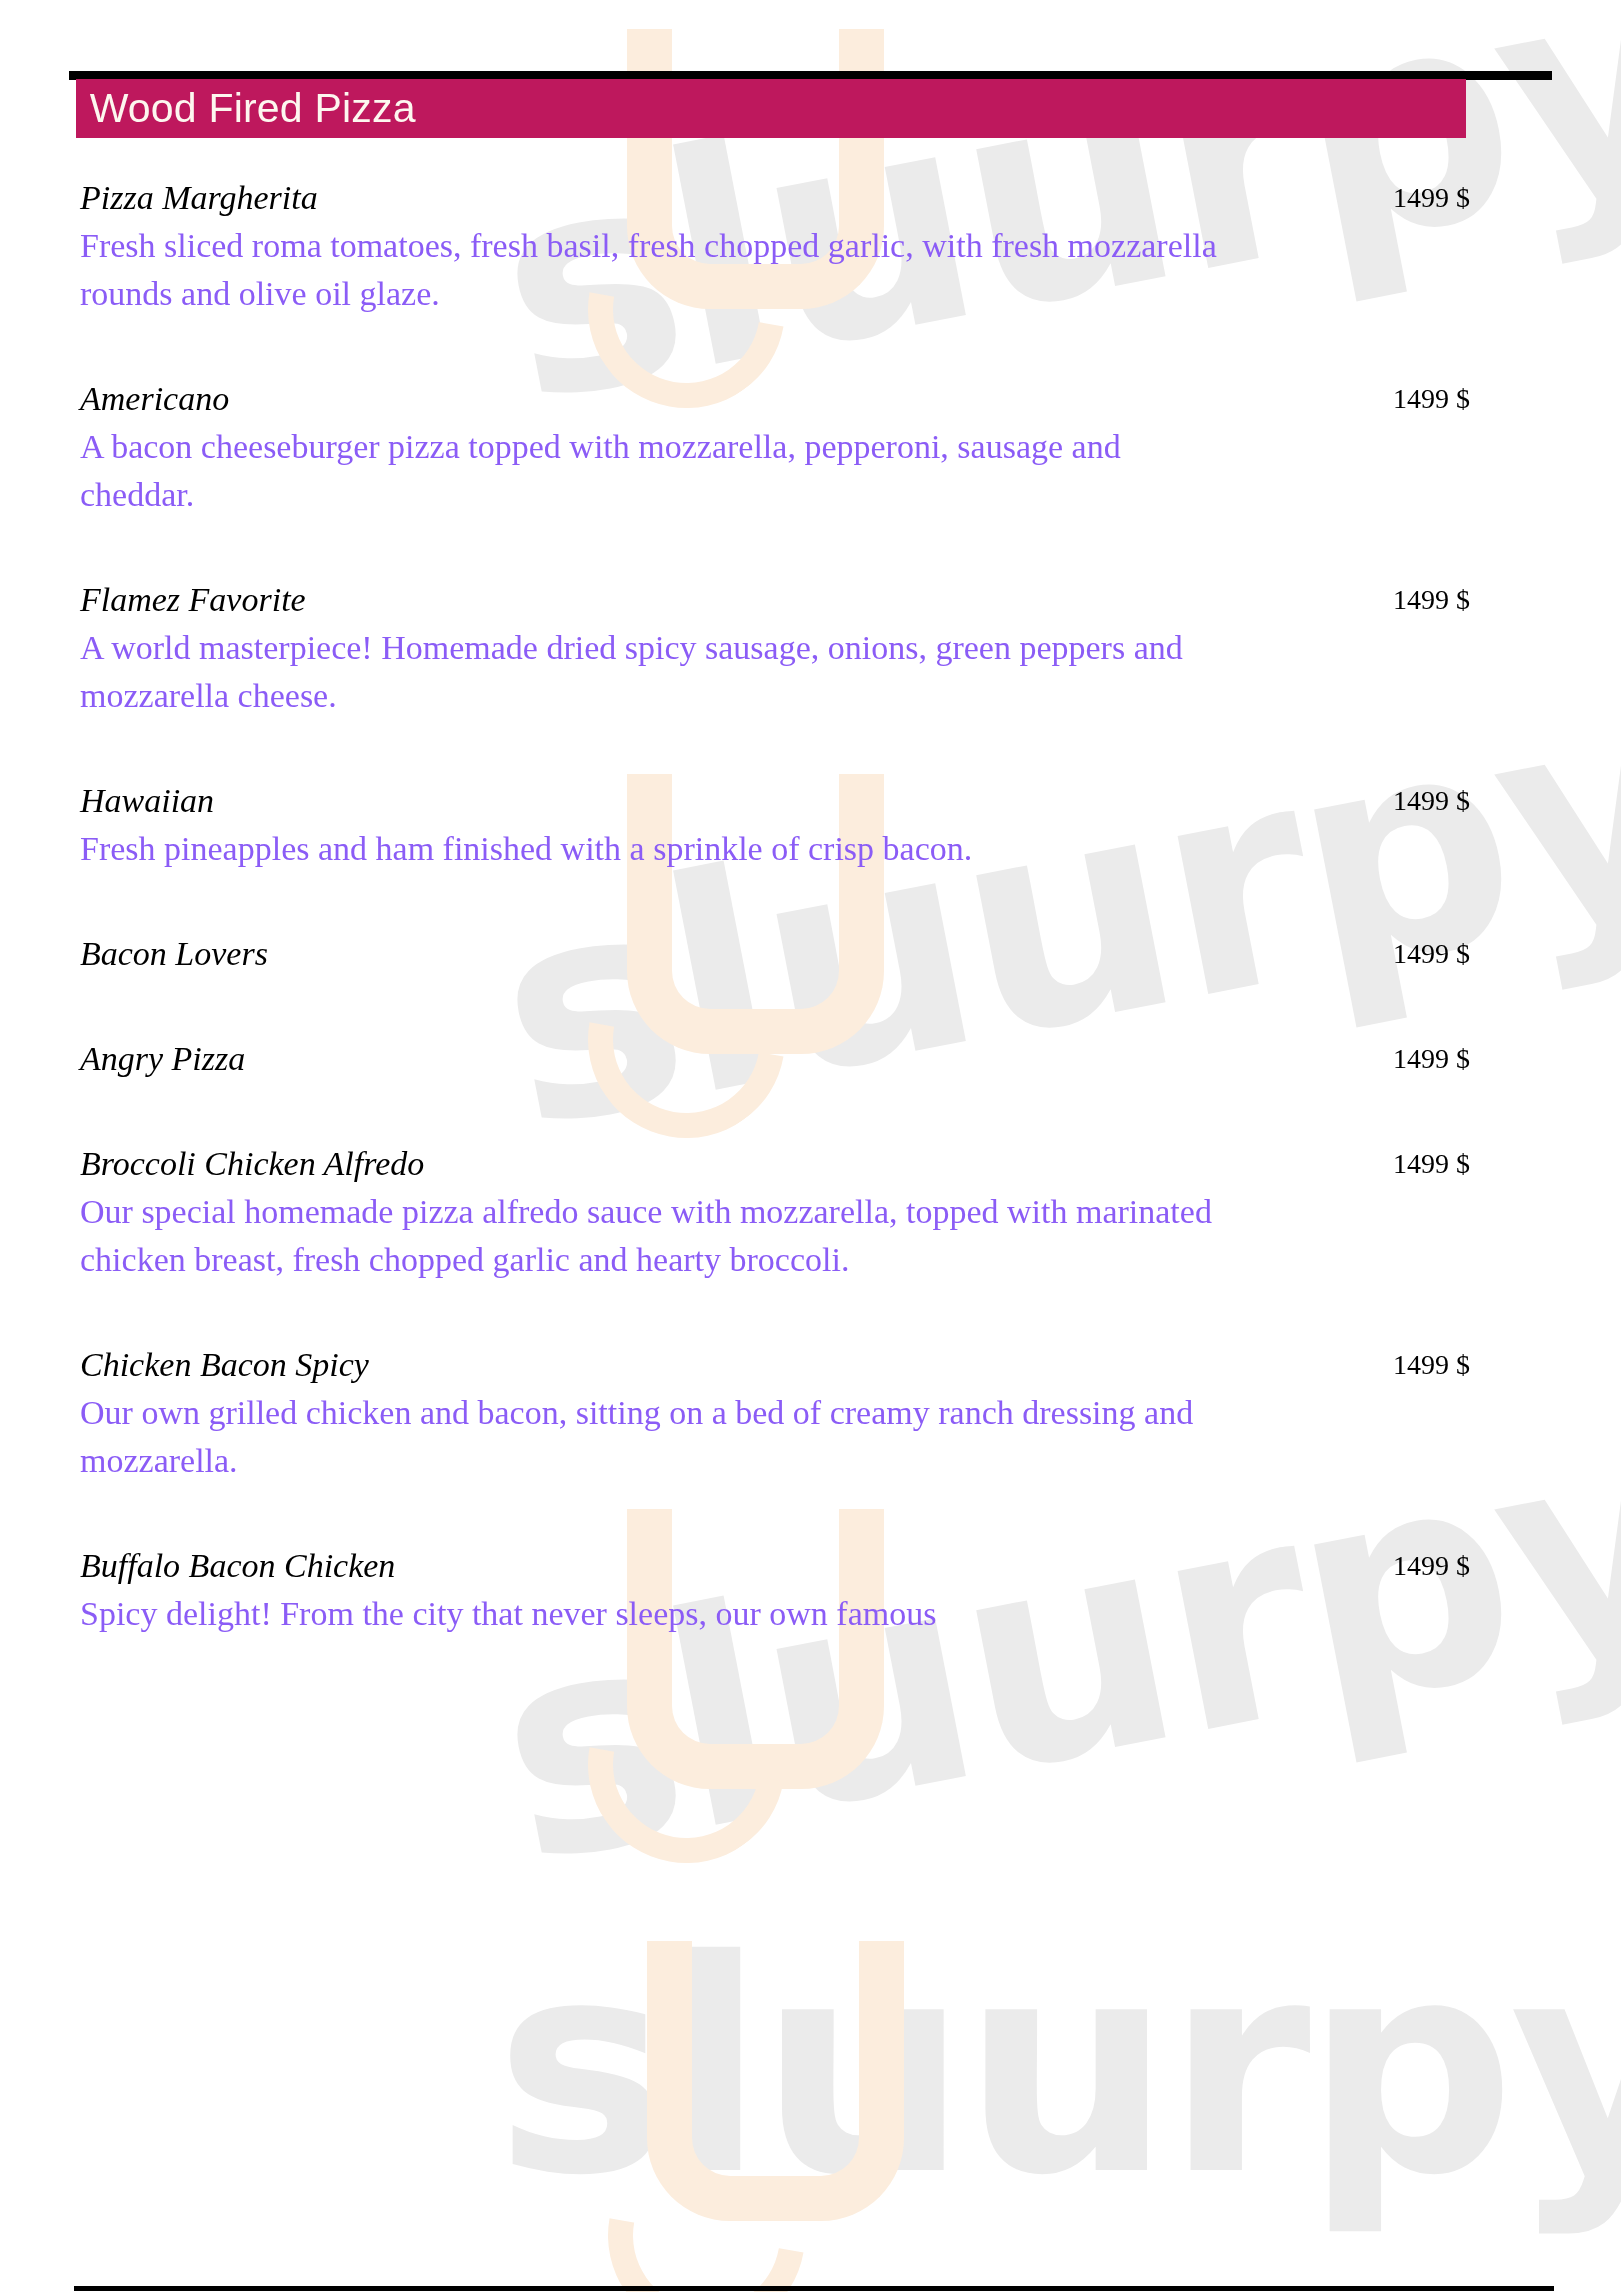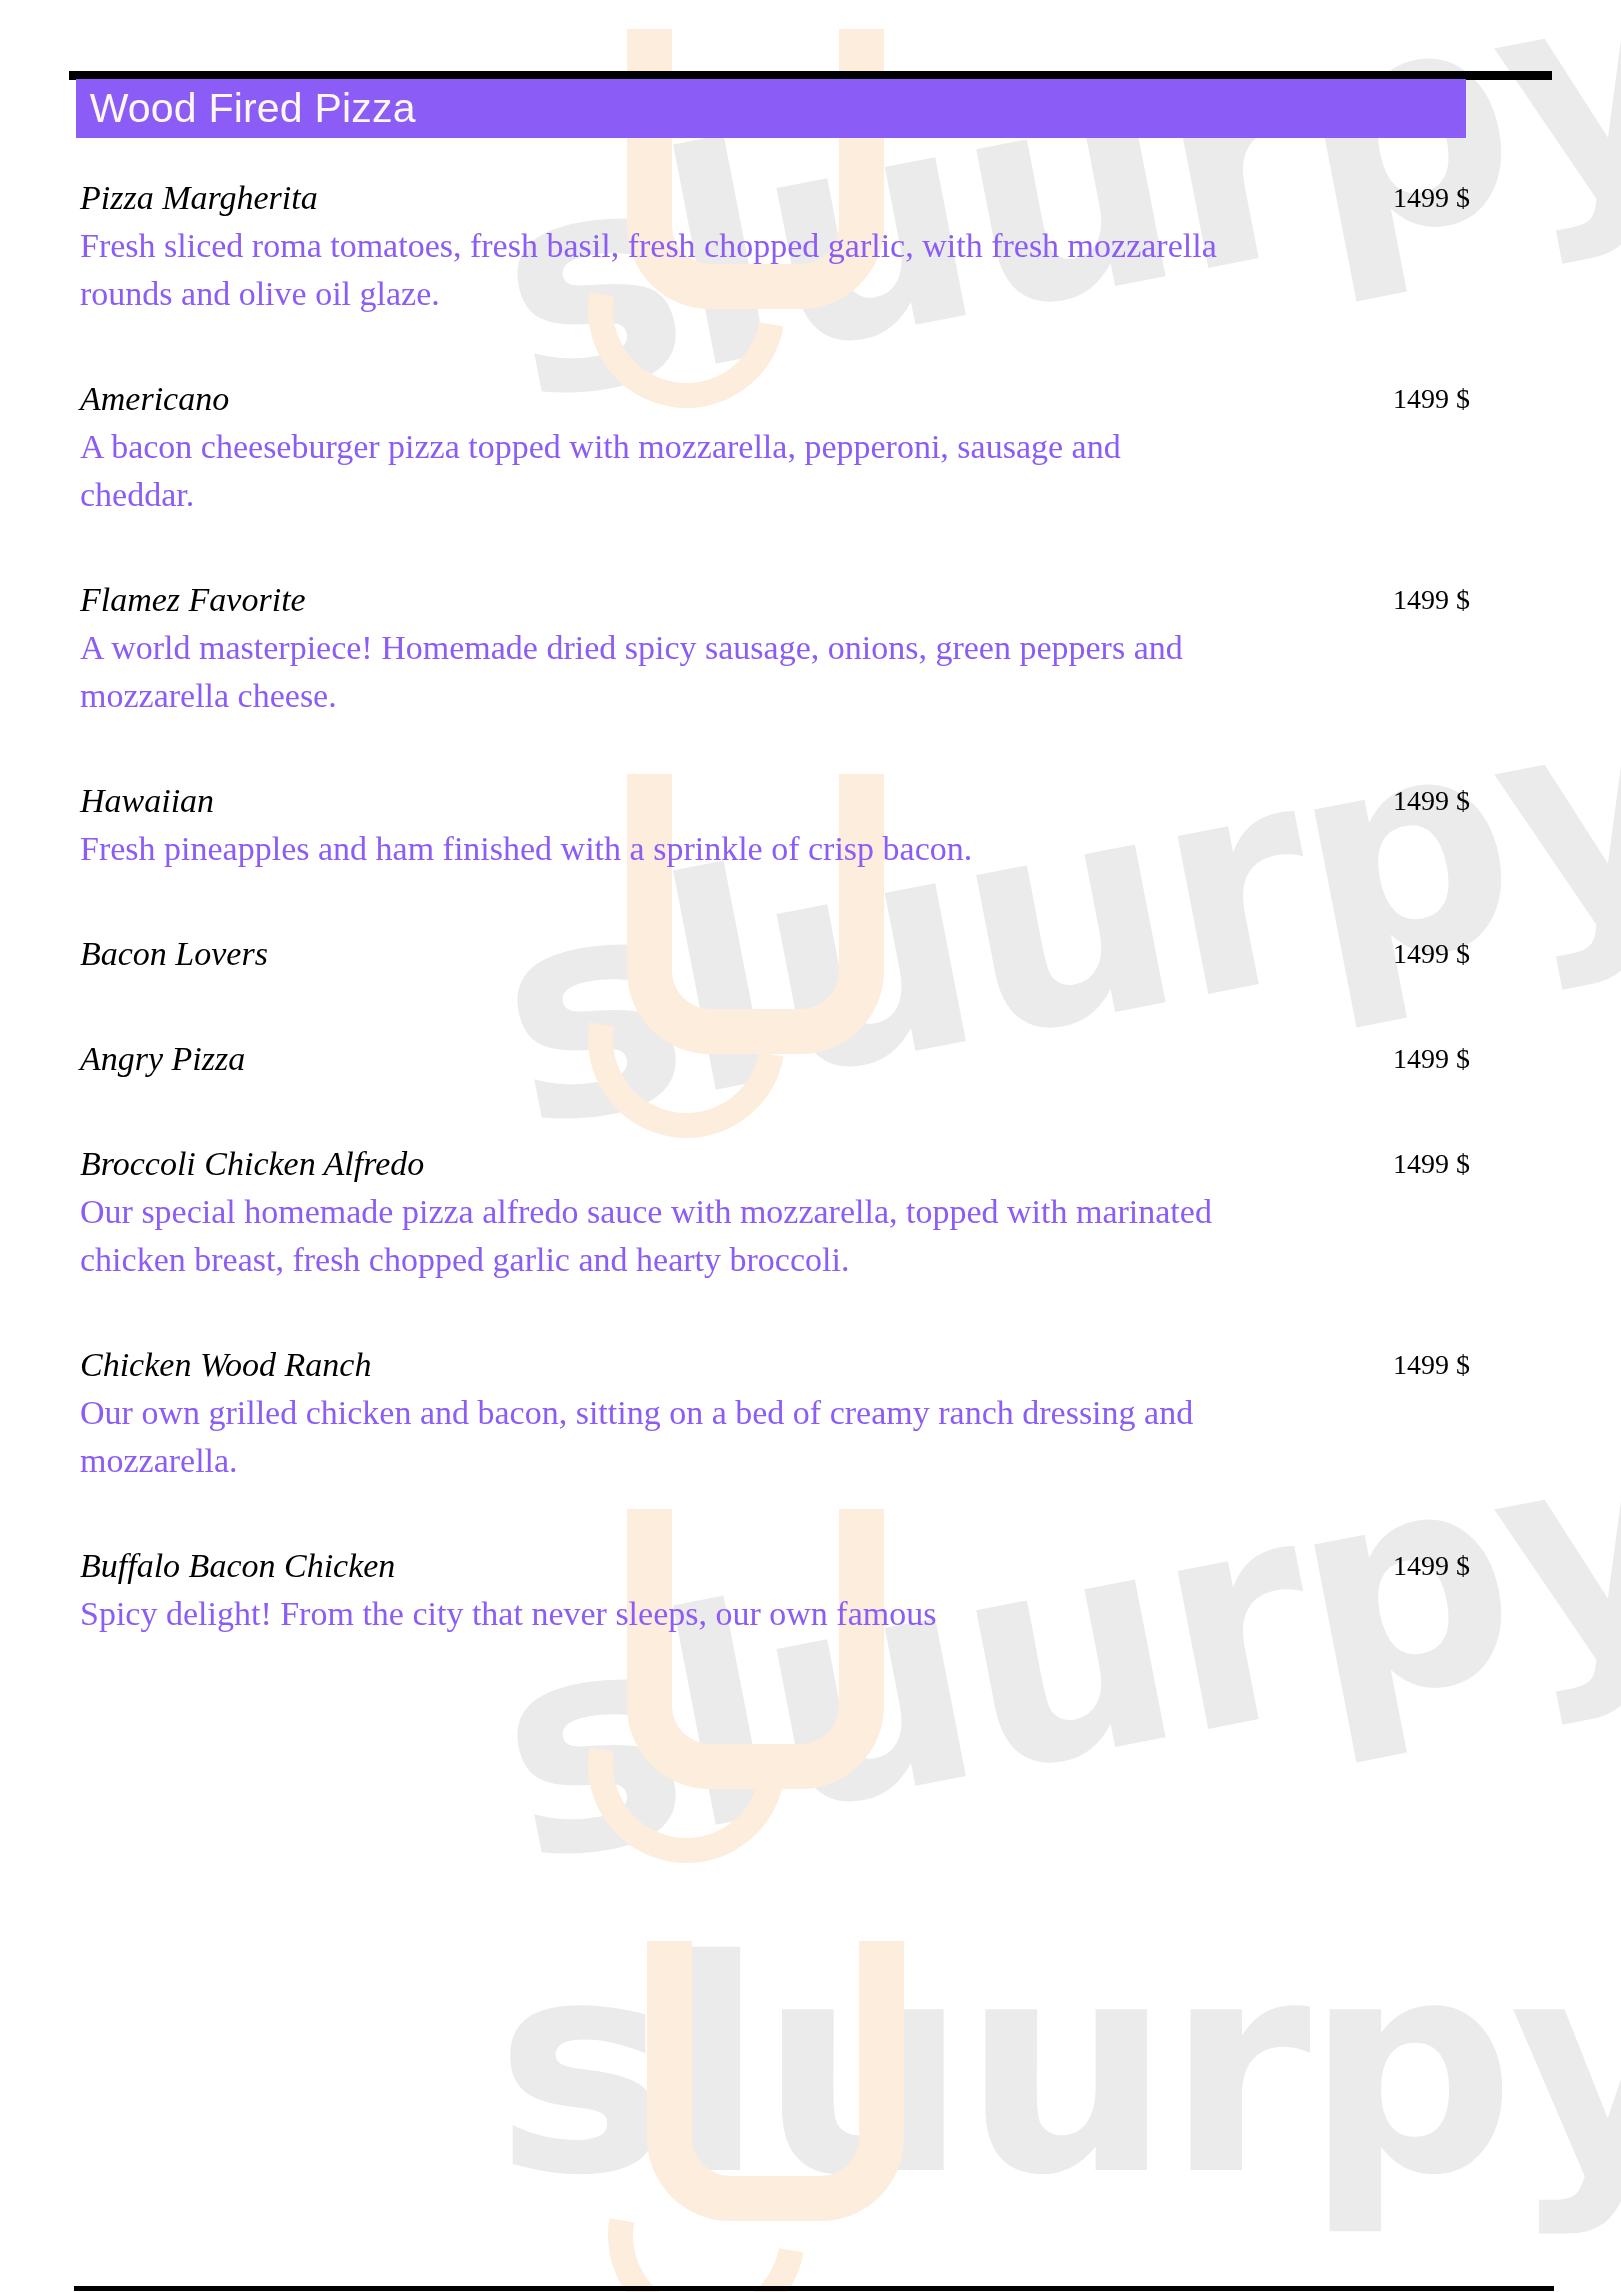--- a/index.html
+++ b/index.html
@@ -87,21 +87,21 @@
     height: 8.8px;
     background: #000000;
   }
 
   .section-header {
     position: absolute;
     left: 76px;
     top: 79px;
     width: 1390px;
     height: 59px;
-    background: #8b5cf6;
+    background: #be185d;
     display: flex;
     align-items: center;
   }
   .section-header-title {
     font-family: "Liberation Sans", "DejaVu Sans", sans-serif;
     font-size: 41px;
     font-weight: 400;
     color: #fdf7ef;
     padding-left: 13.7px;
     line-height: 1;
@@ -243,21 +243,21 @@
       <div class="menu-item">
         <div class="item-main">
           <div class="item-name">Broccoli Chicken Alfredo</div>
           <div class="item-desc">Our special homemade pizza alfredo sauce with mozzarella, topped with marinated chicken breast, fresh chopped garlic and hearty broccoli.</div>
         </div>
         <div class="item-price">1499 $</div>
       </div>
 
       <div class="menu-item">
         <div class="item-main">
-          <div class="item-name">Chicken Wood Ranch</div>
+          <div class="item-name">Chicken Bacon Spicy</div>
           <div class="item-desc">Our own grilled chicken and bacon, sitting on a bed of creamy ranch dressing and mozzarella.</div>
         </div>
         <div class="item-price">1499 $</div>
       </div>
 
       <div class="menu-item">
         <div class="item-main">
           <div class="item-name">Buffalo Bacon Chicken</div>
           <div class="item-desc">Spicy delight! From the city that never sleeps, our own famous</div>
         </div>

